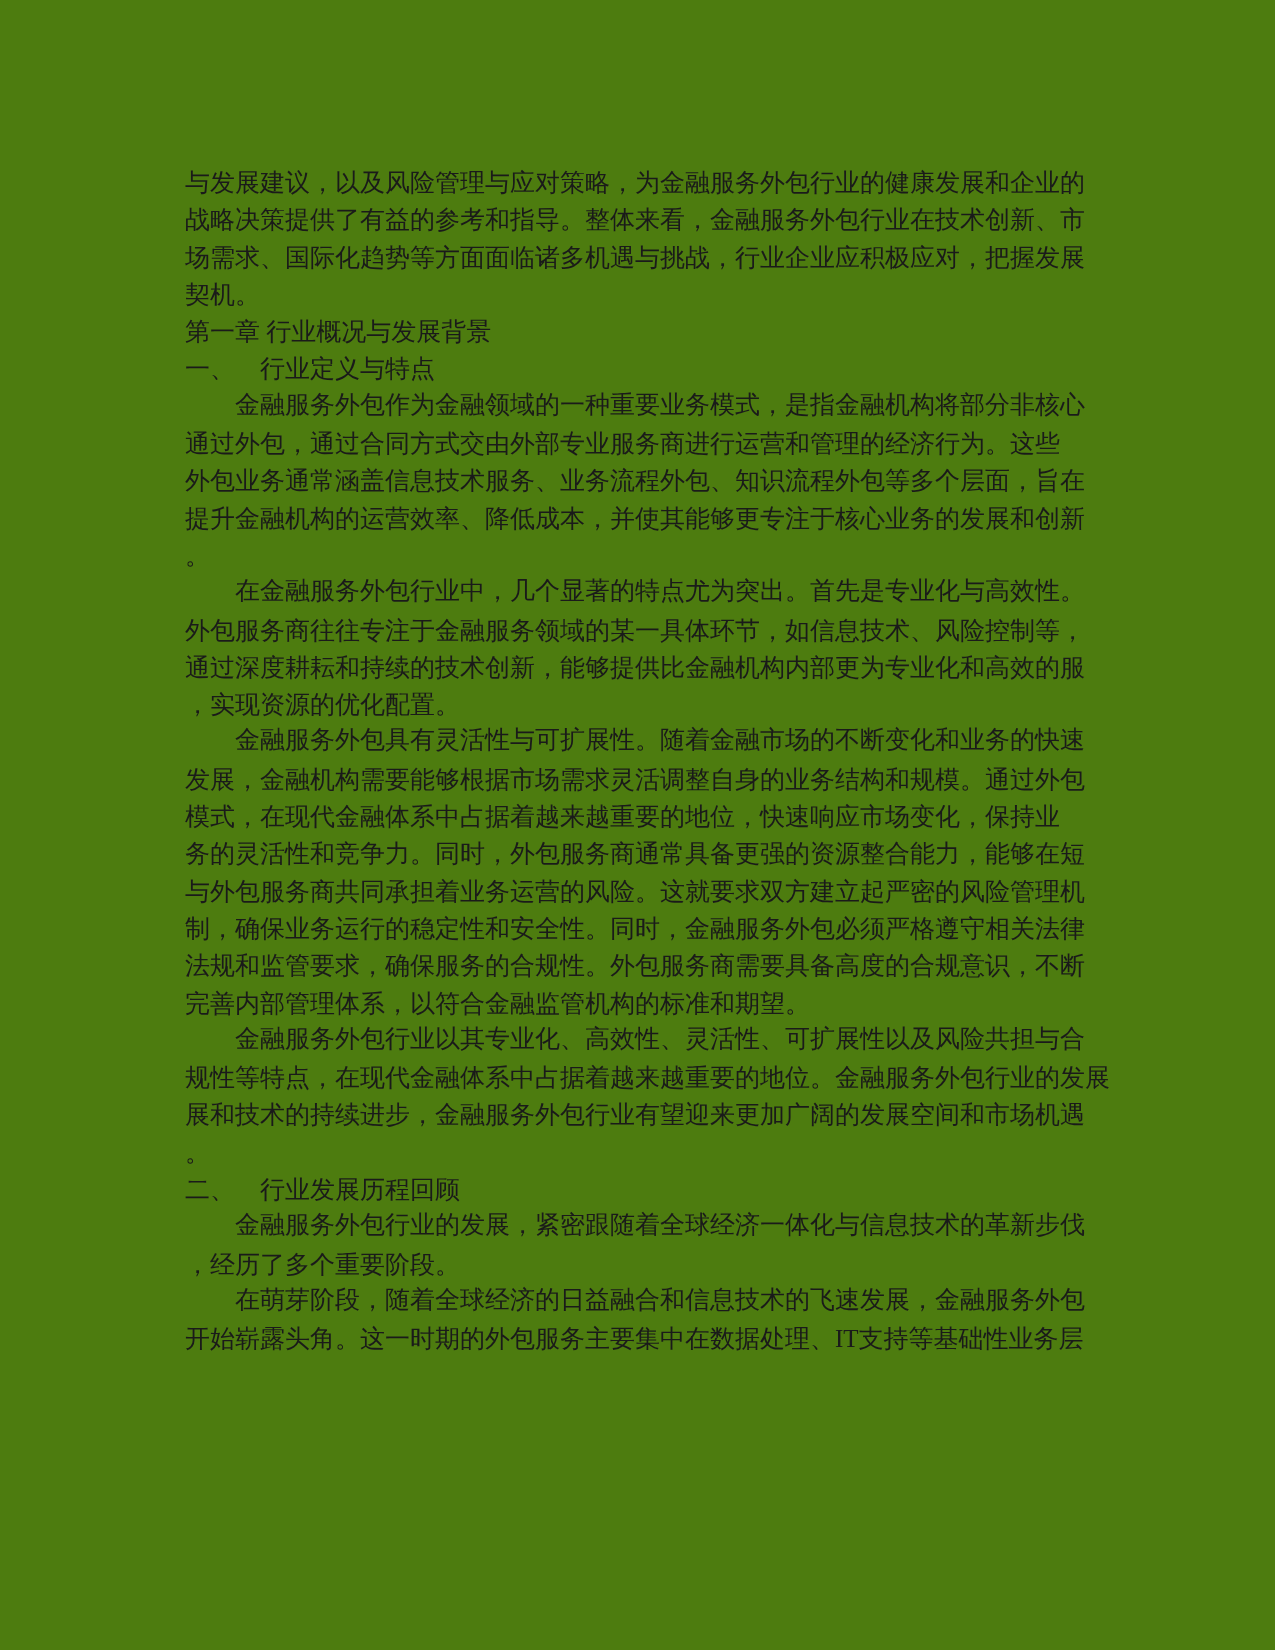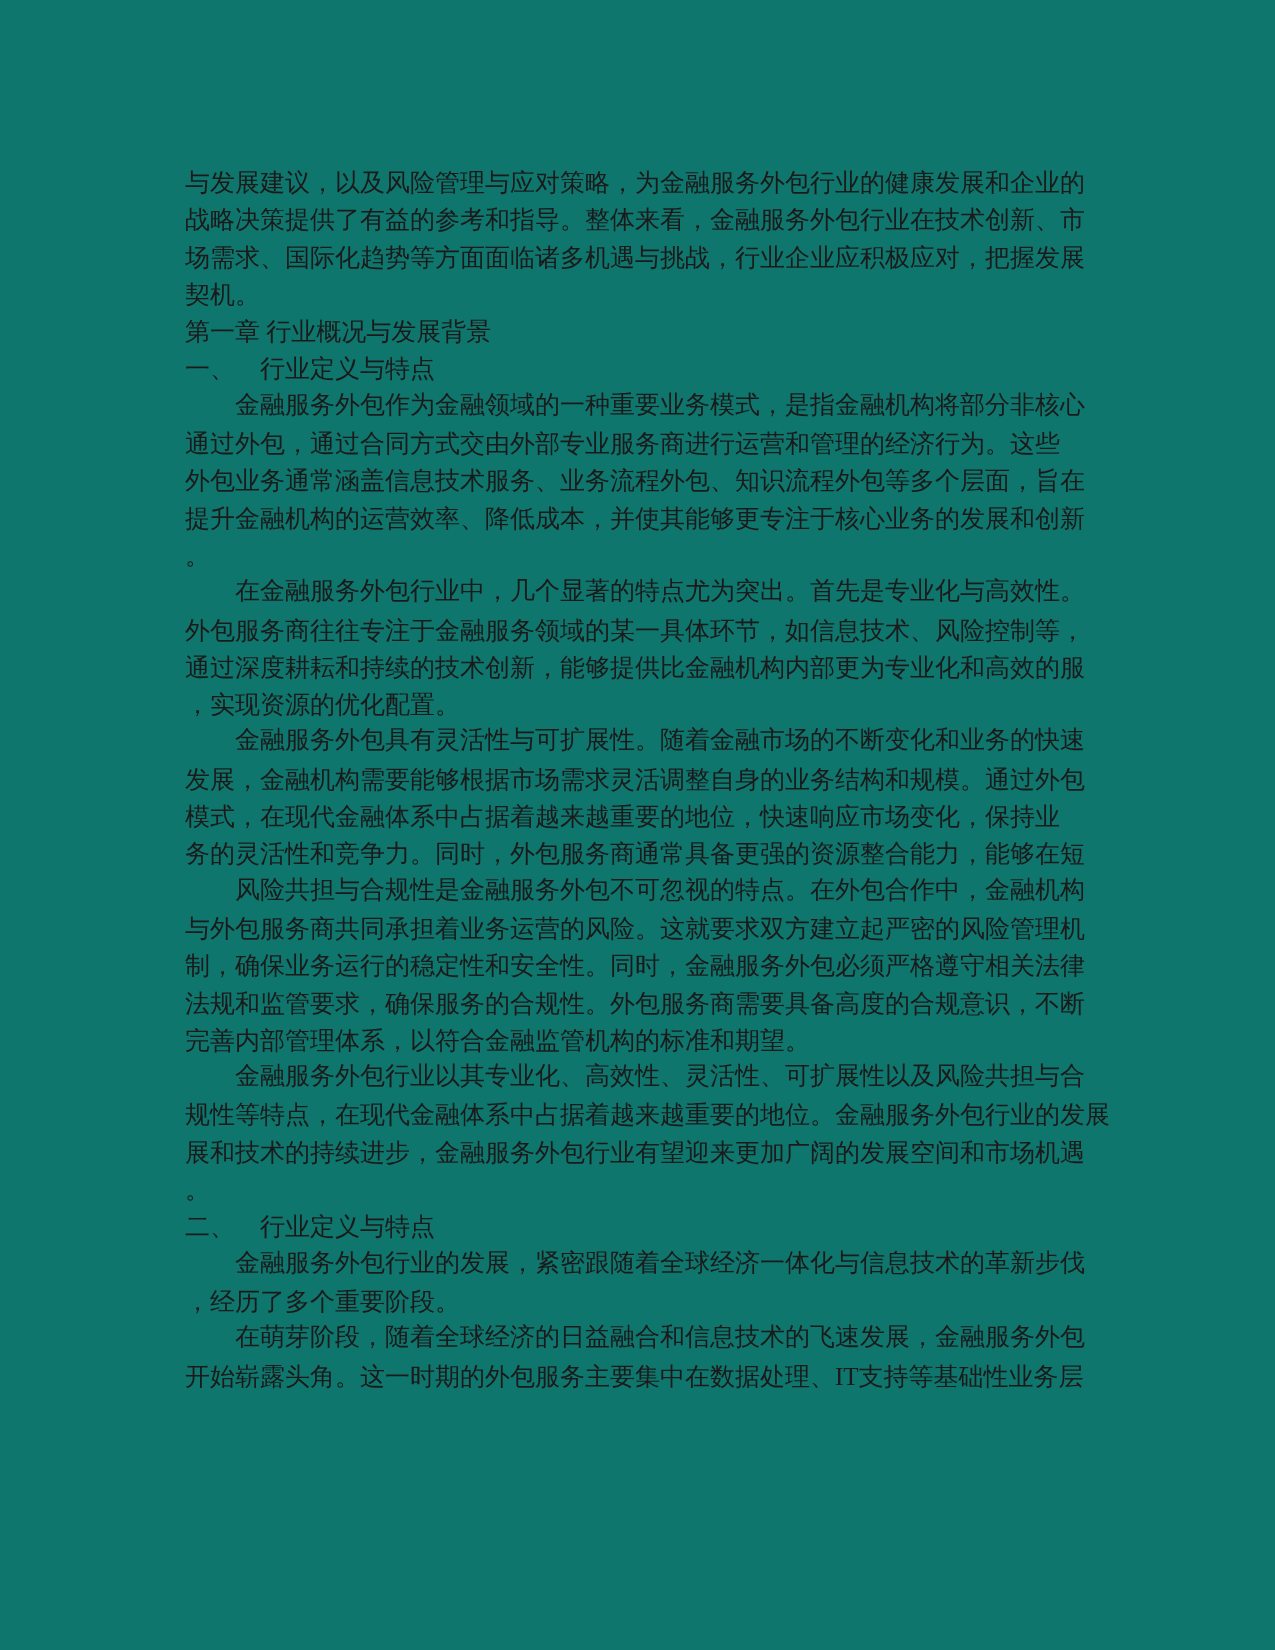--- a/index.html
+++ b/index.html
@@ -4,21 +4,21 @@
 <style>
   html, body {
     margin: 0;
     padding: 0;
     background: #ffffff;
   }
   .page {
     position: relative;
     width: 1275px;
     height: 1650px;
-    background: #0f766e;
+    background: #4d7c0f;
     overflow: hidden;
     font-family: "Liberation Serif", "DejaVu Serif", serif;
     color: #1a1a1a;
   }
   .text-block {
     position: absolute;
     left: 185px;
     top: 164px;
     width: 900px;
     font-size: 25px;
@@ -51,28 +51,27 @@
       <div class="line">提升金融机构的运营效率、降低成本，并使其能够更专注于核心业务的发展和创新</div>
       <div class="line">。</div>
       <div class="line indent">在金融服务外包行业中，几个显著的特点尤为突出。首先是专业化与高效性。</div>
       <div class="line">外包服务商往往专注于金融服务领域的某一具体环节，如信息技术、风险控制等，</div>
       <div class="line">通过深度耕耘和持续的技术创新，能够提供比金融机构内部更为专业化和高效的服</div>
       <div class="line">，实现资源的优化配置。</div>
       <div class="line indent">金融服务外包具有灵活性与可扩展性。随着金融市场的不断变化和业务的快速</div>
       <div class="line">发展，金融机构需要能够根据市场需求灵活调整自身的业务结构和规模。通过外包</div>
       <div class="line">模式，在现代金融体系中占据着越来越重要的地位，快速响应市场变化，保持业</div>
       <div class="line">务的灵活性和竞争力。同时，外包服务商通常具备更强的资源整合能力，能够在短</div>
-      <div class="line indent">风险共担与合规性是金融服务外包不可忽视的特点。在外包合作中，金融机构</div>
       <div class="line">与外包服务商共同承担着业务运营的风险。这就要求双方建立起严密的风险管理机</div>
       <div class="line">制，确保业务运行的稳定性和安全性。同时，金融服务外包必须严格遵守相关法律</div>
       <div class="line">法规和监管要求，确保服务的合规性。外包服务商需要具备高度的合规意识，不断</div>
       <div class="line">完善内部管理体系，以符合金融监管机构的标准和期望。</div>
       <div class="line indent">金融服务外包行业以其专业化、高效性、灵活性、可扩展性以及风险共担与合</div>
       <div class="line">规性等特点，在现代金融体系中占据着越来越重要的地位。金融服务外包行业的发展</div>
       <div class="line">展和技术的持续进步，金融服务外包行业有望迎来更加广阔的发展空间和市场机遇</div>
       <div class="line">。</div>
-      <div class="line">二、　行业定义与特点</div>
+      <div class="line">二、　行业发展历程回顾</div>
       <div class="line indent">金融服务外包行业的发展，紧密跟随着全球经济一体化与信息技术的革新步伐</div>
       <div class="line">，经历了多个重要阶段。</div>
       <div class="line indent">在萌芽阶段，随着全球经济的日益融合和信息技术的飞速发展，金融服务外包</div>
       <div class="line">开始崭露头角。这一时期的外包服务主要集中在数据处理、IT支持等基础性业务层</div>
     </div>
 </div>
 
 </body></html>

